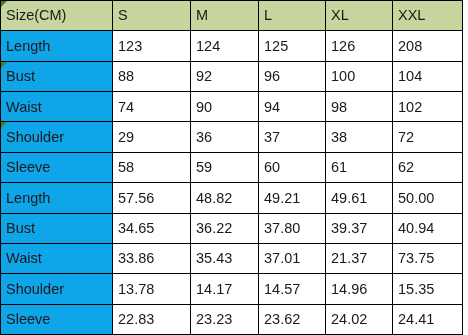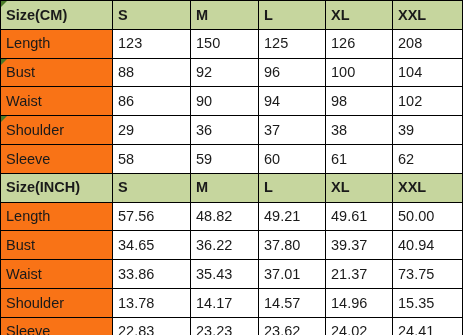--- a/index.html
+++ b/index.html
@@ -35,25 +35,24 @@
     line-height: 1;
     color: #1a1a1a;
     padding: 0 0 0 5px;
     height: 27.8px;
     vertical-align: middle;
     white-space: nowrap;
     overflow: hidden;
     background: #ffffff;
   }
   #size-chart td.green {
-    background: #f97316;
+    background: #0ea5e9;
   }
   #size-chart tr.section-header td {
     background: #c6d69e;
-    font-weight: bold;
   }
   
   #size-chart td.marked {
     position: relative;
   }
   #size-chart td.marked .corner-marker {
     position: absolute;
     top: 0;
     left: 0;
     width: 0;
@@ -85,76 +84,68 @@
       <td class="green">S</td>
       <td class="green">M</td>
       <td class="green">L</td>
       <td class="green">XL</td>
       <td class="green">XXL</td>
     </tr>
 
     <tr>
       <td class="green">Length</td>
       <td>123</td>
-      <td>150</td>
+      <td>124</td>
       <td>125</td>
       <td>126</td>
       <td>208</td>
     </tr>
 
     <tr>
       <td class="green marked">
         <span class="corner-marker"></span>
         <span>Bust</span>
       </td>
       <td>88</td>
       <td>92</td>
       <td>96</td>
       <td>100</td>
       <td>104</td>
     </tr>
 
     <tr>
       <td class="green">Waist</td>
-      <td>86</td>
+      <td>74</td>
       <td>90</td>
       <td>94</td>
       <td>98</td>
       <td>102</td>
     </tr>
 
     <tr>
       <td class="green marked">
         <span class="corner-marker"></span>
         <span>Shoulder</span>
       </td>
       <td>29</td>
       <td>36</td>
       <td>37</td>
       <td>38</td>
-      <td>39</td>
+      <td>72</td>
     </tr>
 
     <tr>
       <td class="green">Sleeve</td>
       <td>58</td>
       <td>59</td>
       <td>60</td>
       <td>61</td>
       <td>62</td>
     </tr>
 
-    <tr class="section-header">
-      <td class="green">Size(INCH)</td>
-      <td class="green">S</td>
-      <td class="green">M</td>
-      <td class="green">L</td>
-      <td class="green">XL</td>
-      <td class="green">XXL</td>
-    </tr>
 
     <tr>
       <td class="green">Length</td>
       <td>57.56</td>
       <td>48.82</td>
       <td>49.21</td>
       <td>49.61</td>
       <td>50.00</td>
     </tr>
 

